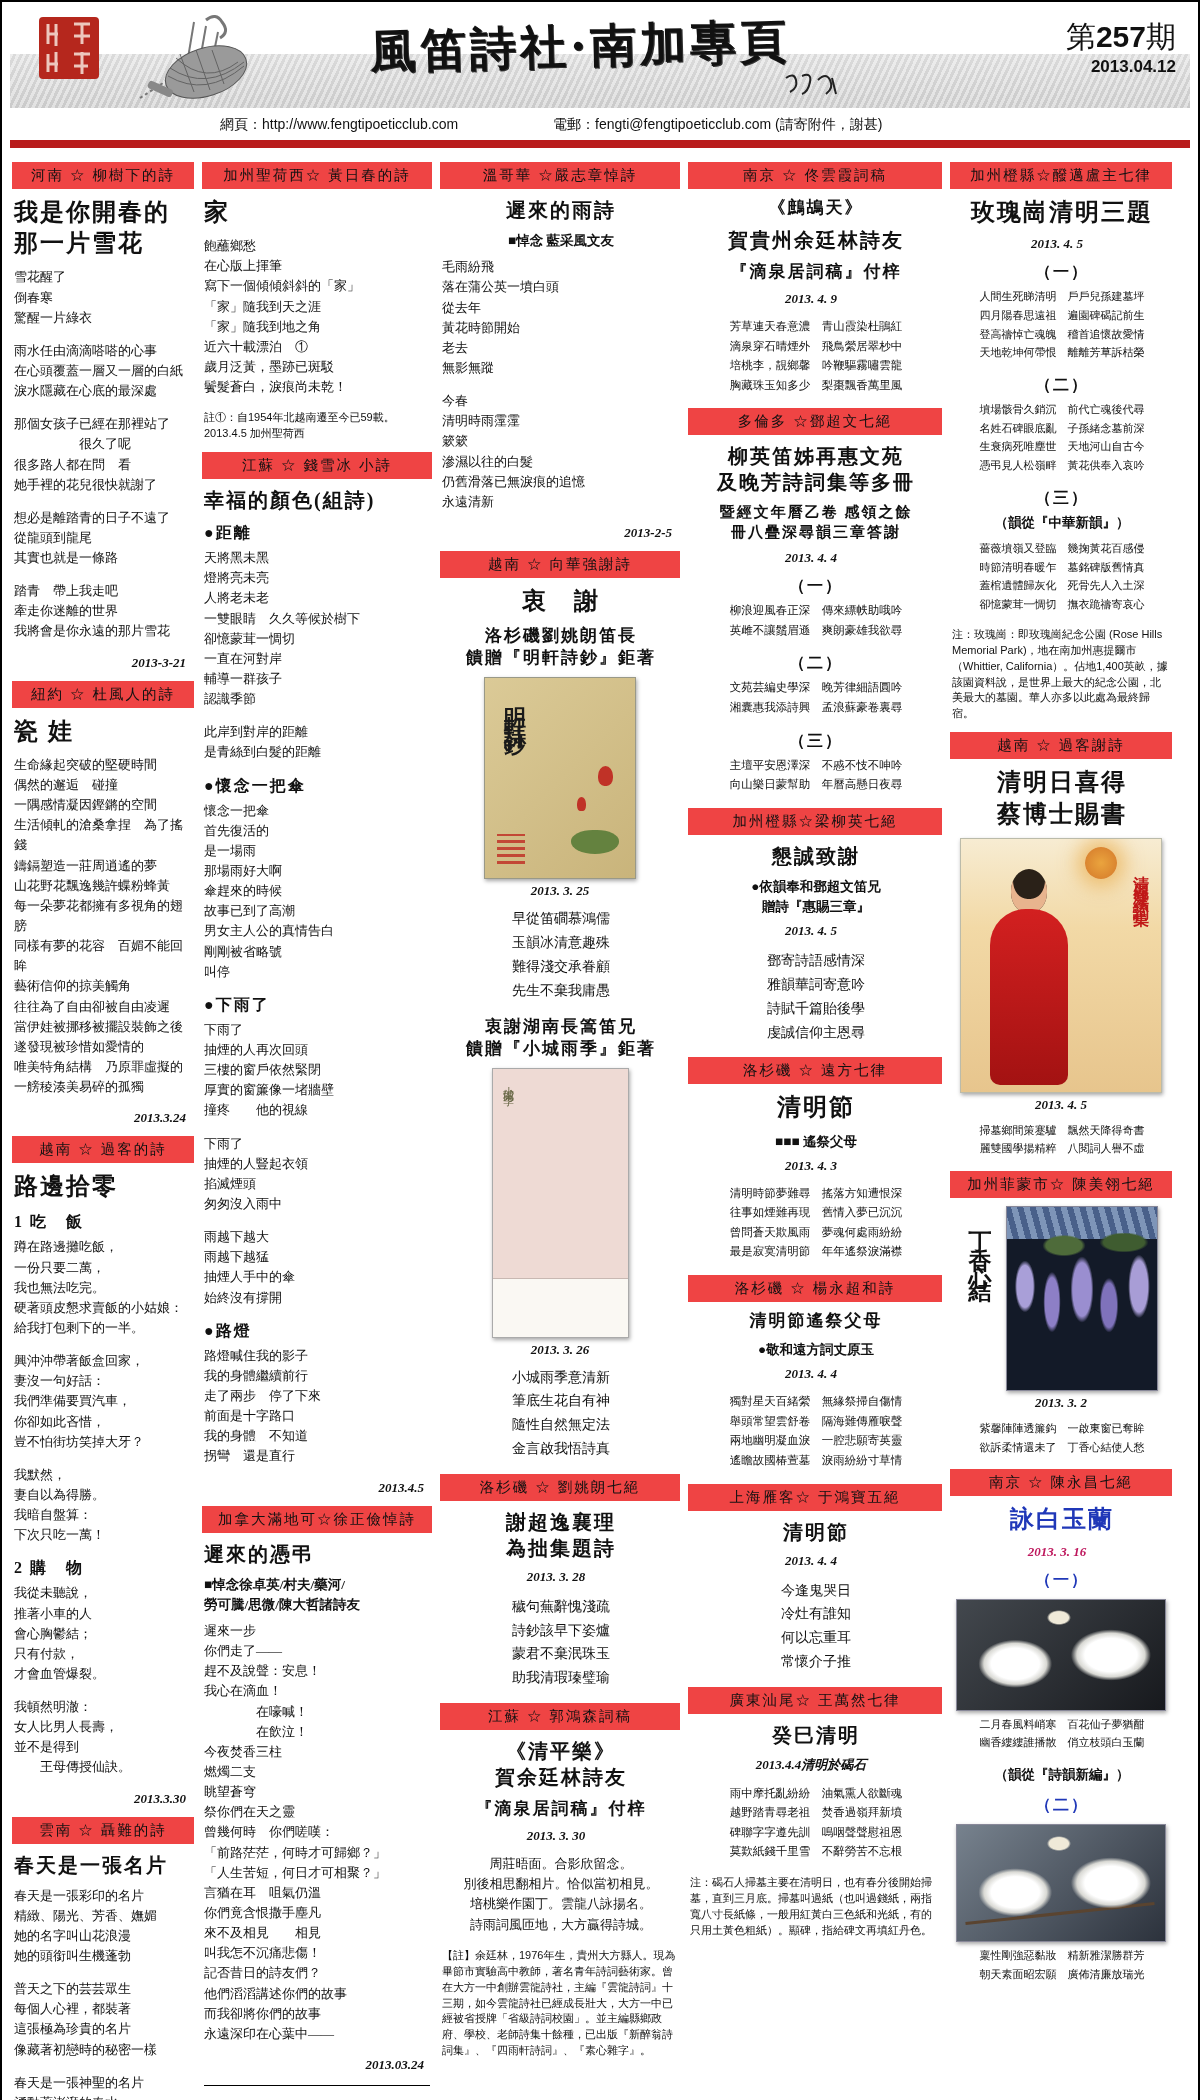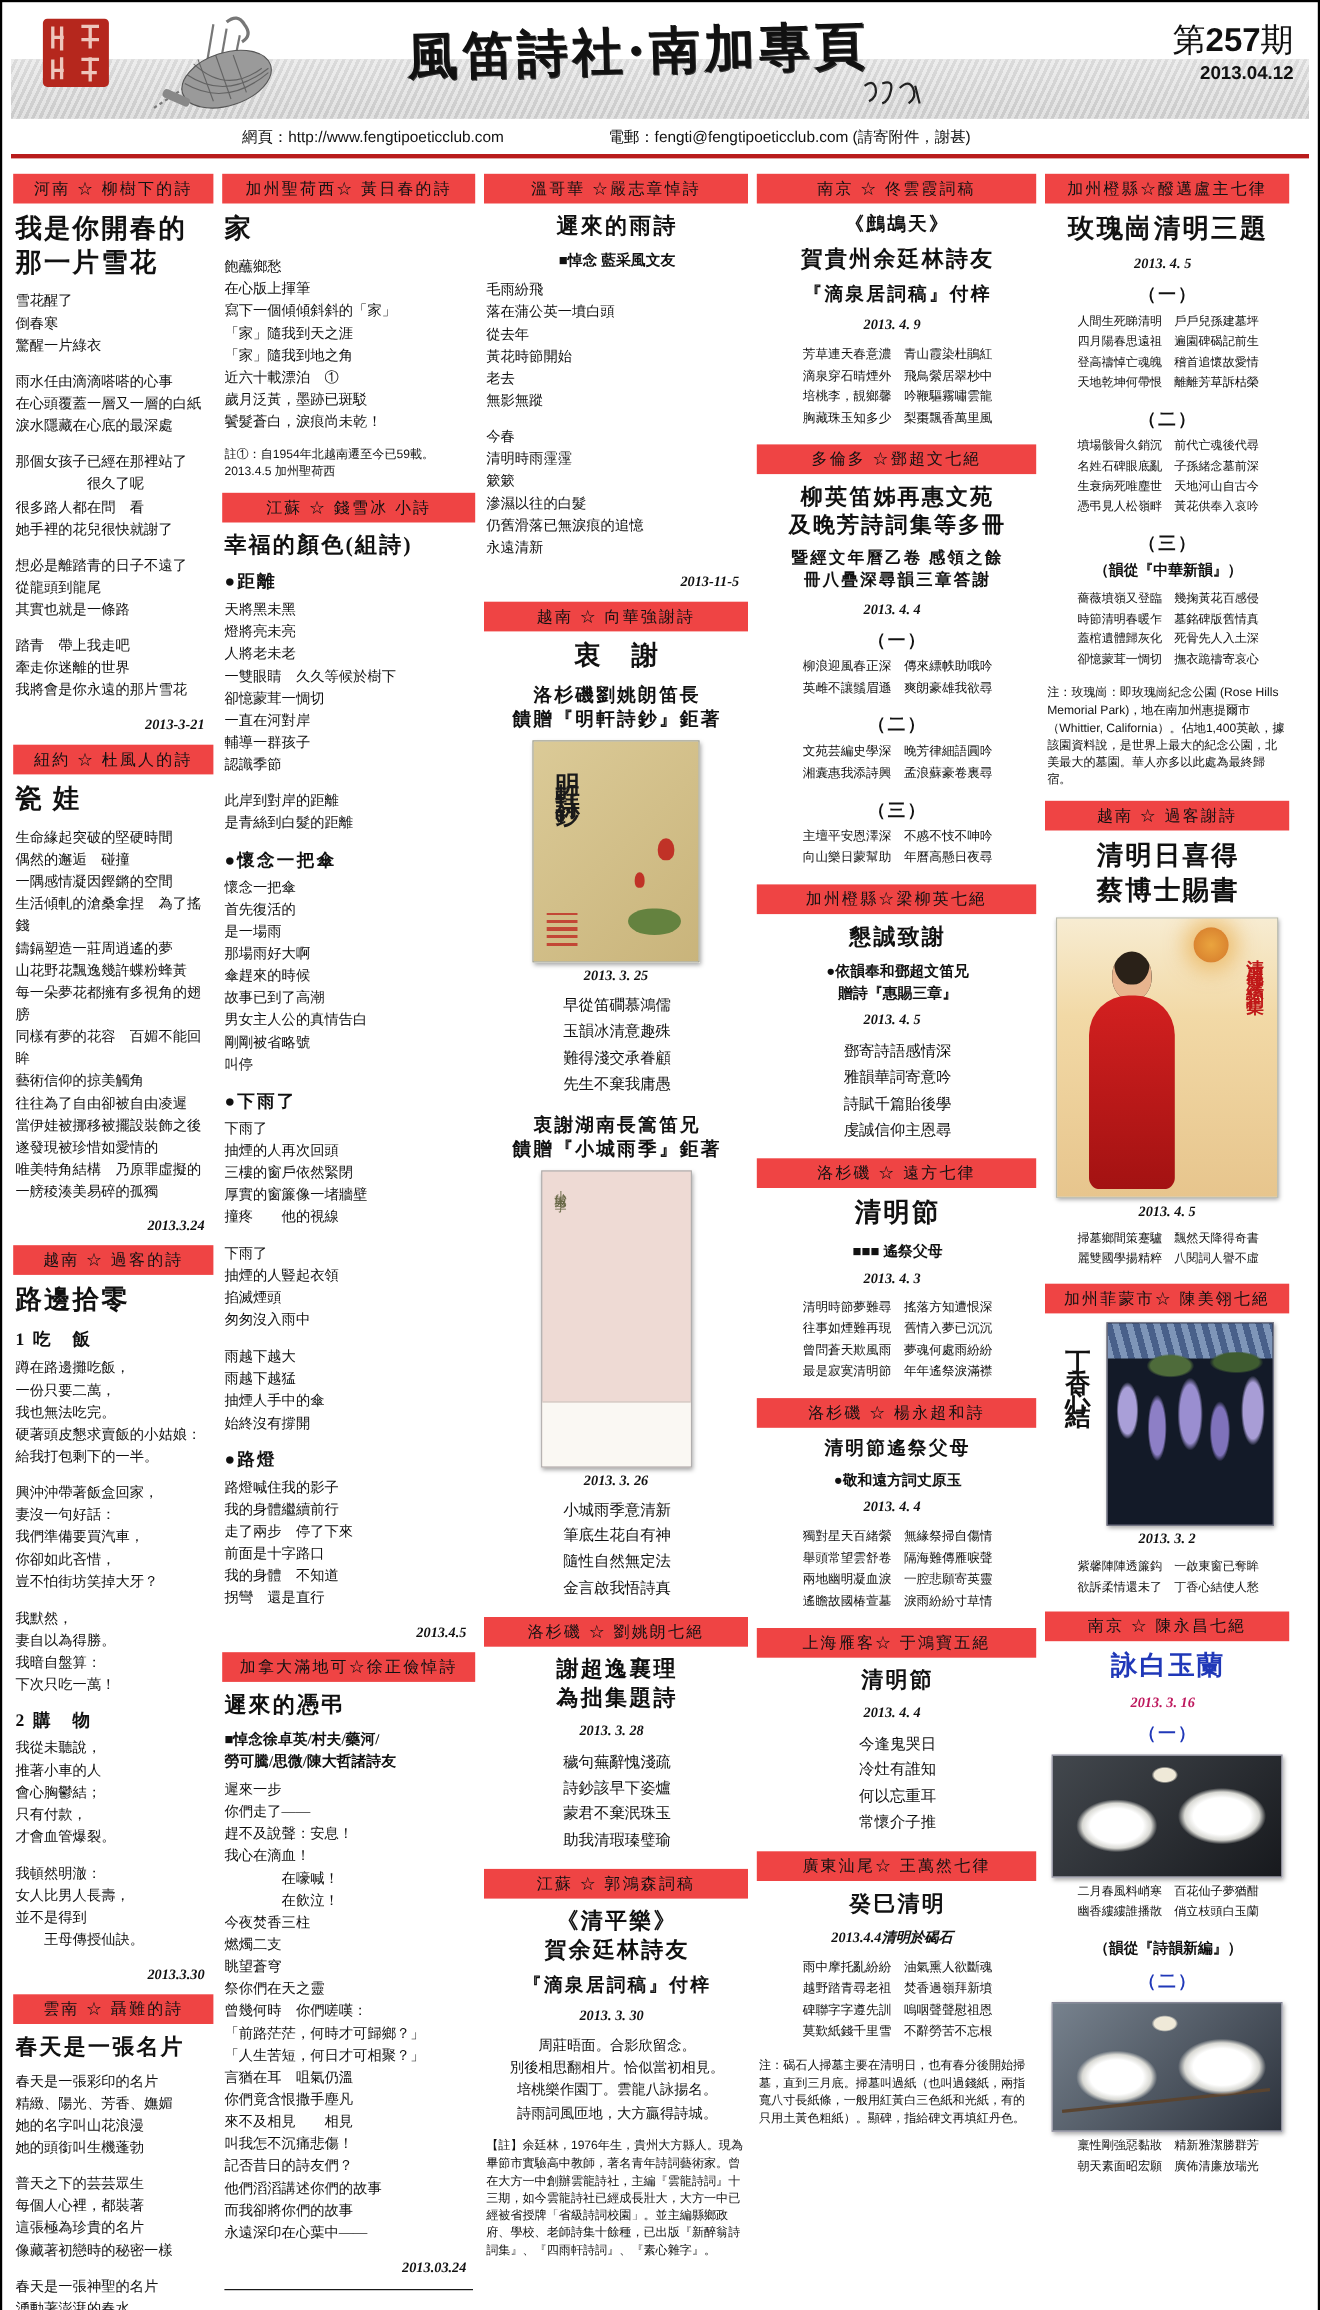--- a/index.html
+++ b/index.html
@@ -14,21 +14,21 @@
   #bagpipe{position:absolute;left:100px;top:2px;}
   #callig{position:absolute;left:300px;right:340px;top:8px;text-align:center;
           font-size:46px;font-weight:900;letter-spacing:4px;transform:rotate(-1.5deg);
           font-family:"DejaVu Serif",serif;text-shadow:1px 1px 0 #333;}
   #signature{position:absolute;right:350px;top:62px;}
   #issuebox{position:absolute;right:14px;top:10px;text-align:right;line-height:1.25;}
   #issuebox .iss{font-size:30px;font-family:"Liberation Serif",serif;}
   #issuebox .iss b{font-family:"Liberation Sans",sans-serif;font-weight:700;}
   #issuebox .idate{font-size:17px;font-weight:700;font-family:"Liberation Sans",sans-serif;}
   
-  #contact{margin:4px 8px 0 8px;padding:4px 0 6px 210px;border-bottom:4px solid #b91c1c;
+  #contact{margin:4px 8px 0 8px;padding:4px 0 6px 210px;border-bottom:8px solid #b91c1c;
            font-family:"Liberation Sans",sans-serif;font-size:14px;display:flex;gap:95px;}
   
   #cols{display:flex;align-items:flex-start;gap:8px;padding:10px 8px 14px 10px;}
   .col{flex:0 0 auto;}
   .section{margin-bottom:10px;}
   .region{background:#ef4444;text-align:center;font-family:"Liberation Sans",sans-serif;
           font-size:14.5px;letter-spacing:2px;padding:4px 0;margin:4px 0 8px 0;white-space:nowrap;overflow:hidden;}
   .title{font-weight:700;letter-spacing:2px;margin:6px 0 8px 2px;line-height:1.3;}
   .title.xl{font-size:24px;} .title.lg{font-size:20px;} .title.md{font-size:17px;} .title.sm{font-size:15px;}
   .title.center,.sub.center,.verse.center,.plabel.center,.pdate.center{text-align:center;}
@@ -408,21 +408,21 @@
             <div class="vline">無影無蹤</div>
           </div>
           <div class="verse ">
             <div class="vline">今春</div>
             <div class="vline">清明時雨霪霪</div>
             <div class="vline">簌簌</div>
             <div class="vline">滲濕以往的白髮</div>
             <div class="vline">仍舊滑落已無淚痕的追憶</div>
             <div class="vline">永遠清新</div>
           </div>
-          <div class="pdate">2013-11-5</div>
+          <div class="pdate">2013-2-5</div>
         </section>
         <section class="section">
           <div class="region">越南 ☆ 向華強謝詩</div>
           <div class="title xl center">
             <div class="tline">衷　謝</div>
           </div>
           <div class="title md center">
             <div class="tline">洛杉磯劉姚朗笛長</div>
             <div class="tline">饋贈『明軒詩鈔』鉅著</div>
           </div>

